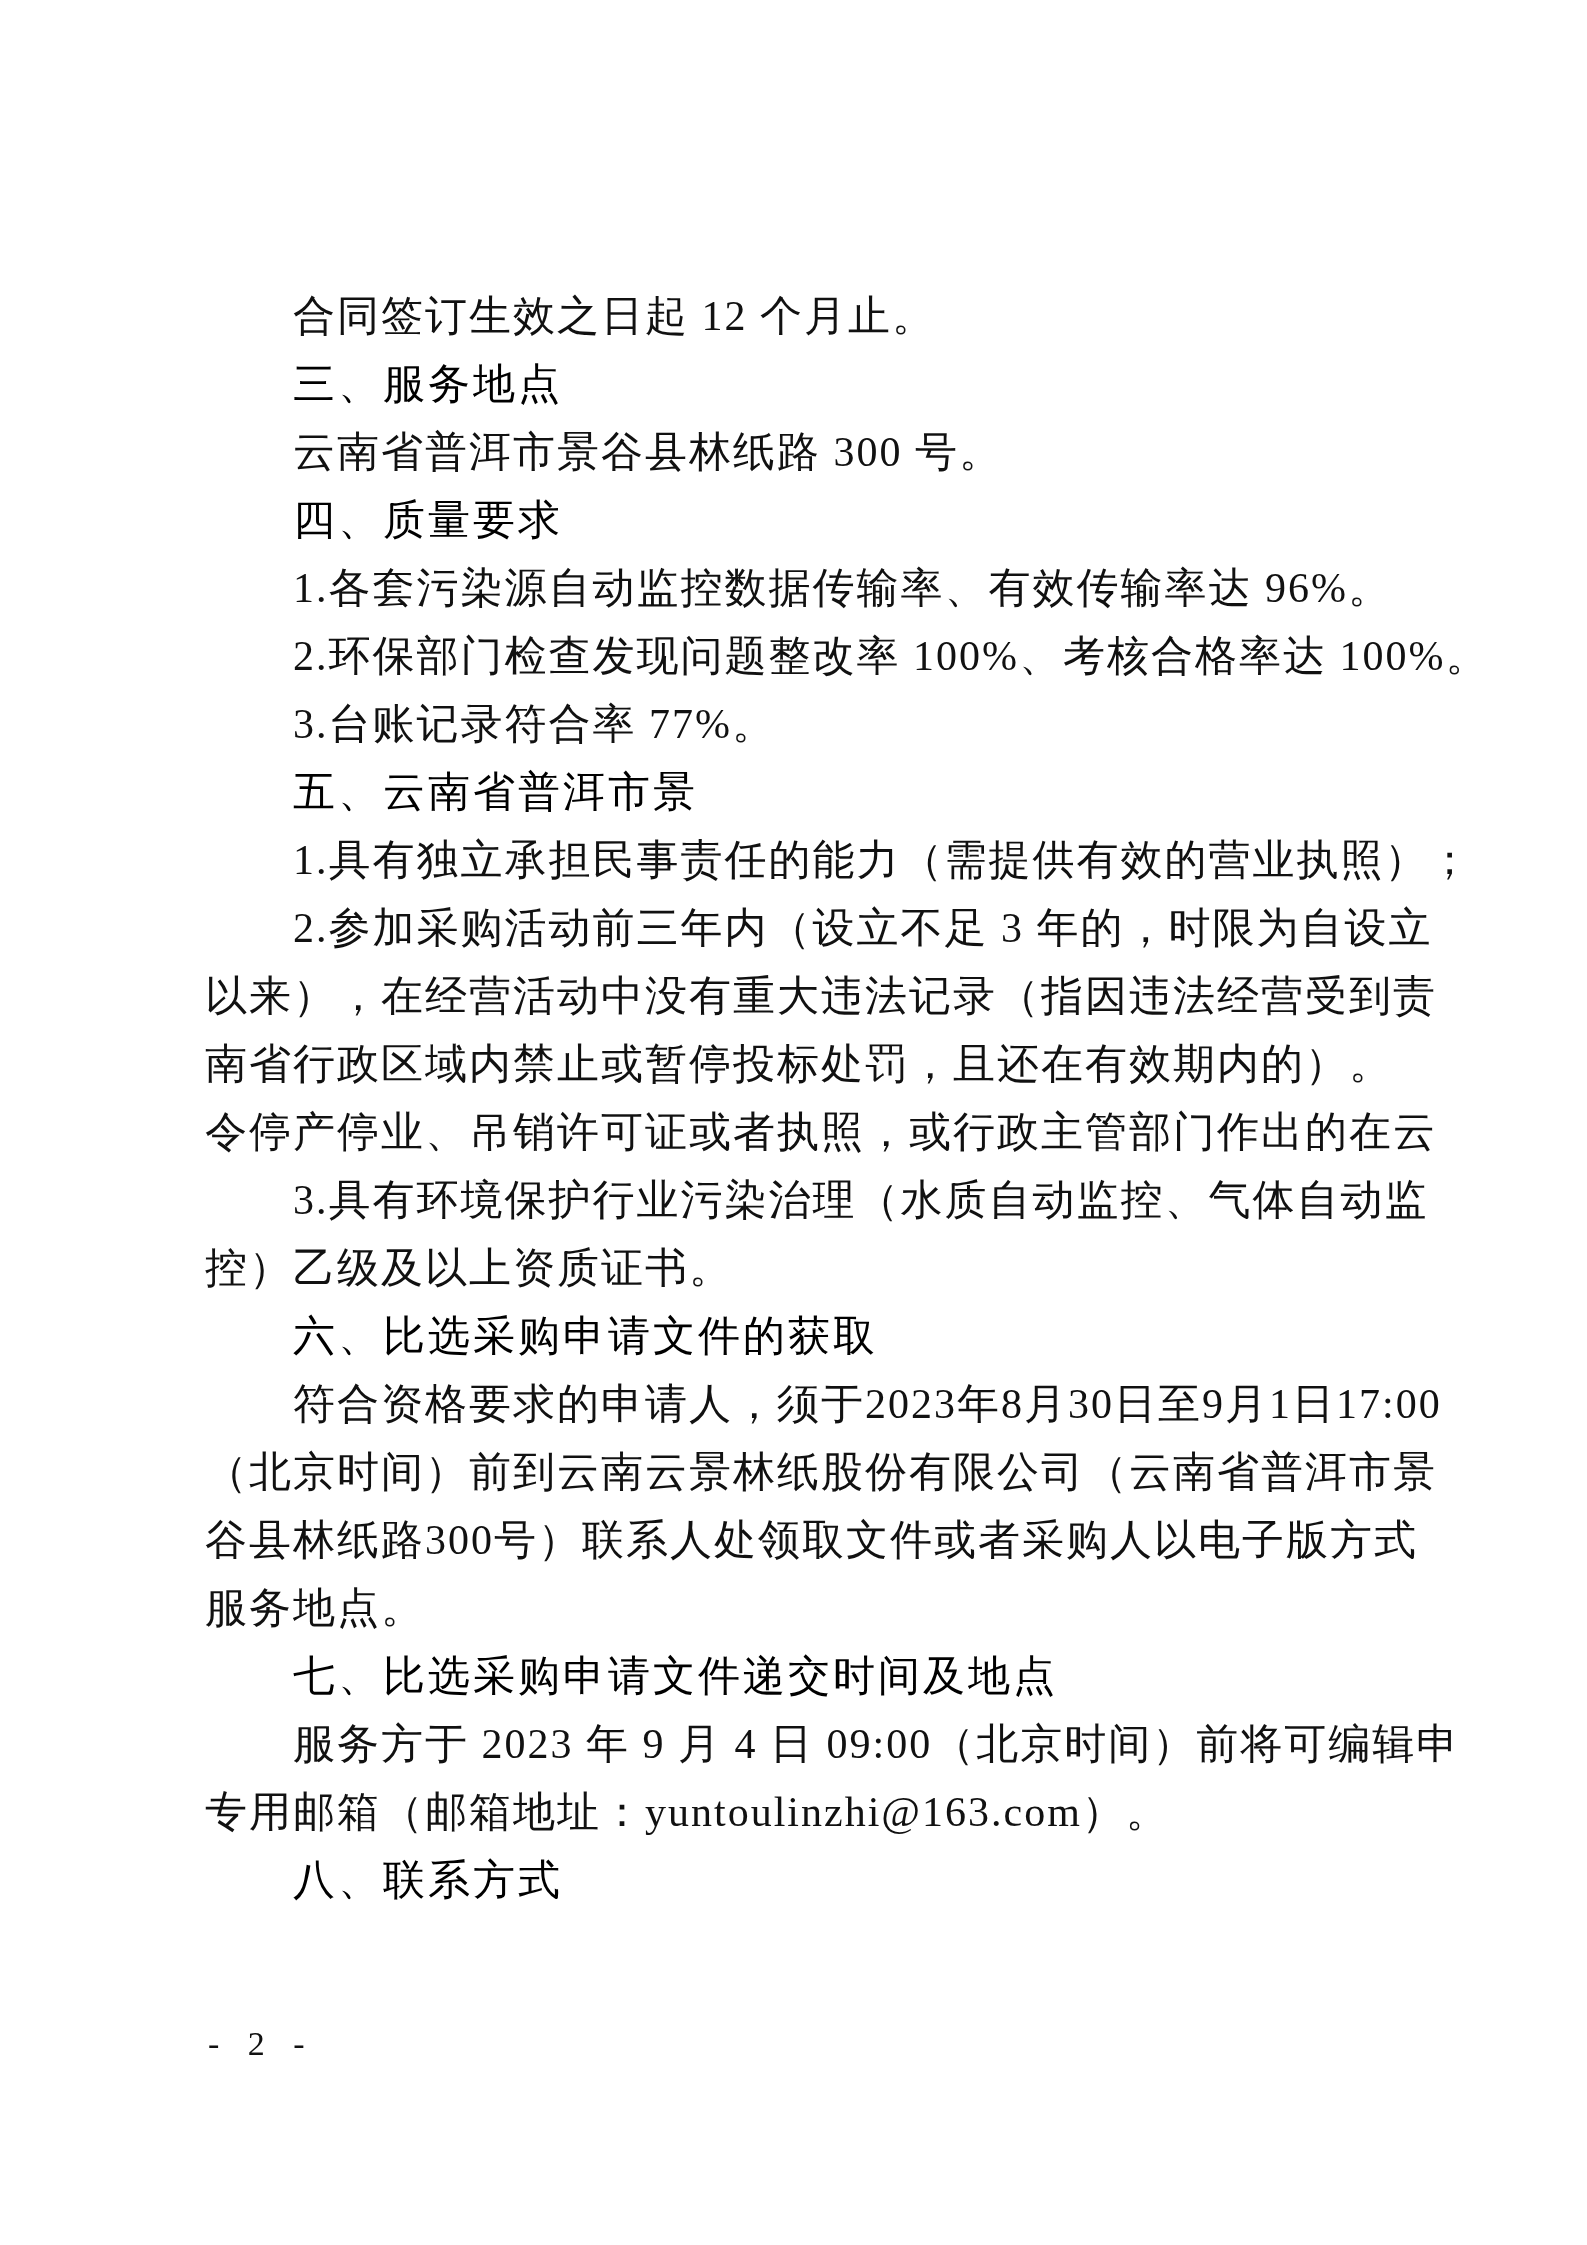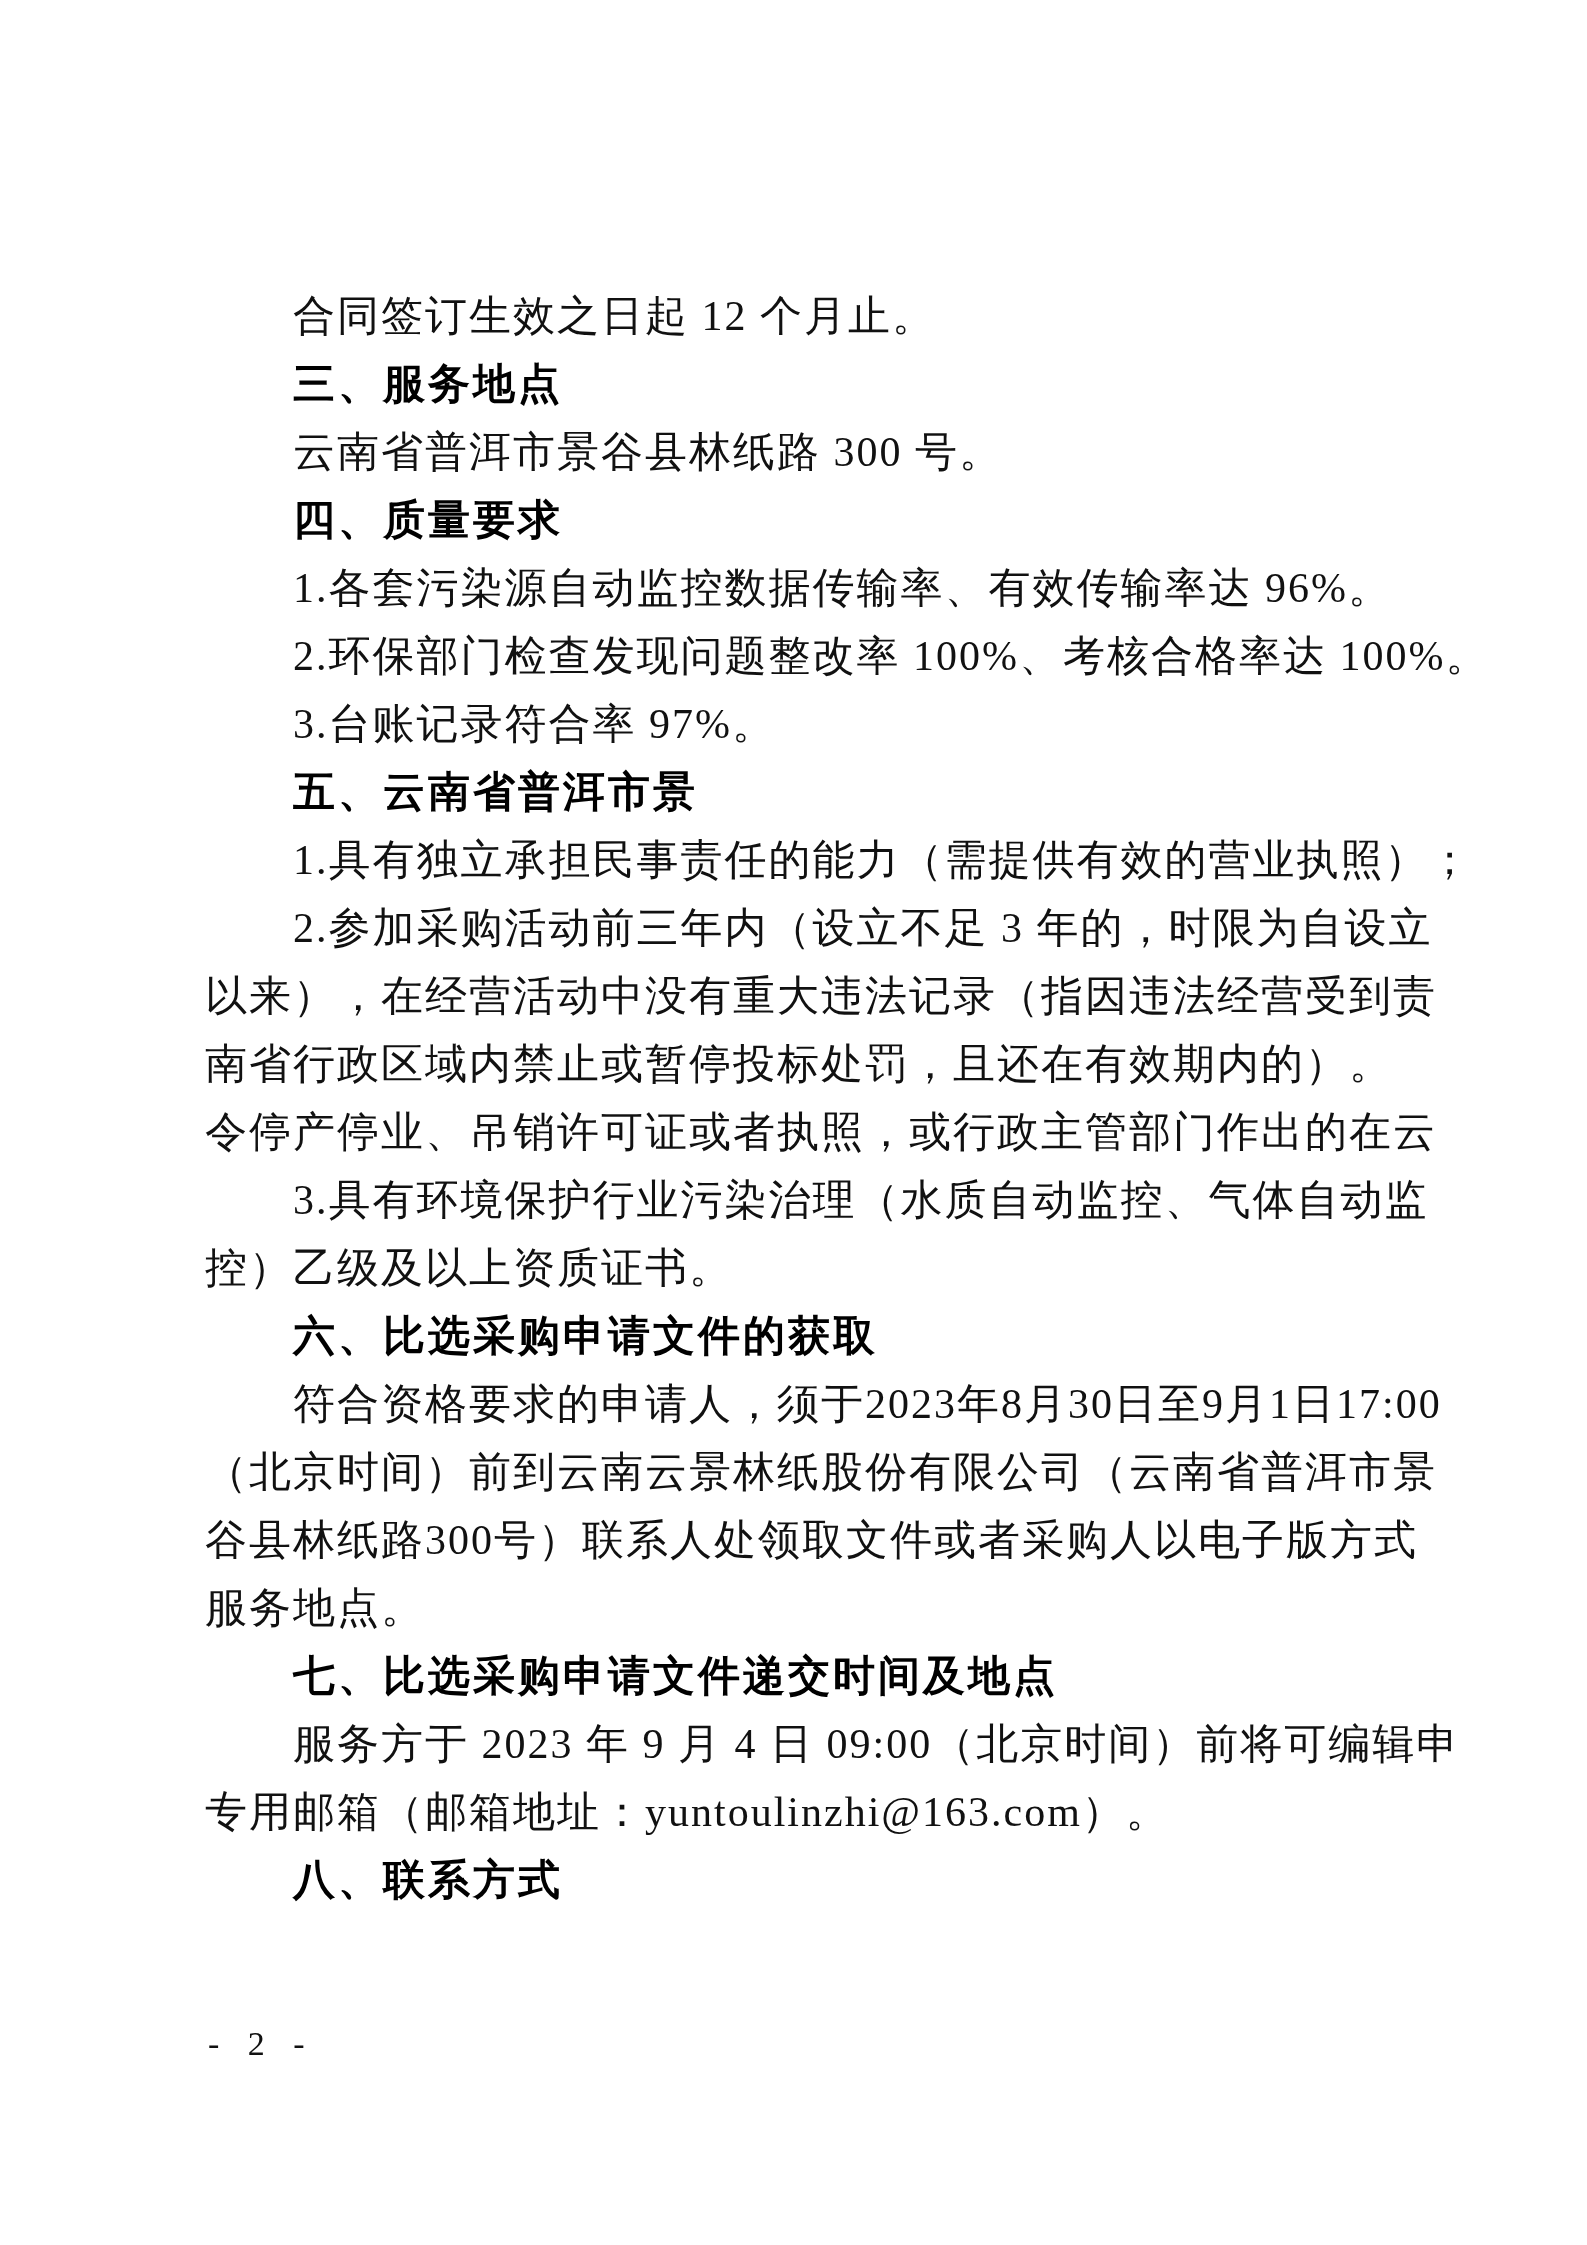--- a/index.html
+++ b/index.html
@@ -25,21 +25,21 @@
   .line {
     font-size: 42px;
     line-height: 68px;
     height: 68px;
     letter-spacing: 2px;
     white-space: nowrap;
     color: #111111;
   }
   .line.heading {
     font-family: "Liberation Sans", "DejaVu Sans", sans-serif;
-    font-weight: 700;
+    font-weight: 400;
     letter-spacing: 3px;
     color: #000000;
   }
   .line.indent {
     text-indent: 88px;
   }
   .footer-pagenum {
     position: absolute;
     left: 208px;
     top: 2022px;
@@ -54,21 +54,21 @@
 <body>
 
 <div class="page">
   <div class="content" id="content">
       <div class="line indent">合同签订生效之日起 12 个月止。</div>
       <div class="line heading indent">三、服务地点</div>
       <div class="line indent">云南省普洱市景谷县林纸路 300 号。</div>
       <div class="line heading indent">四、质量要求</div>
       <div class="line indent">1.各套污染源自动监控数据传输率、有效传输率达 96%。</div>
       <div class="line indent">2.环保部门检查发现问题整改率 100%、考核合格率达 100%。</div>
-      <div class="line indent">3.台账记录符合率 97%。</div>
+      <div class="line indent">3.台账记录符合率 77%。</div>
       <div class="line heading indent">五、云南省普洱市景</div>
       <div class="line indent">1.具有独立承担民事责任的能力（需提供有效的营业执照）；</div>
       <div class="line indent">2.参加采购活动前三年内（设立不足 3 年的，时限为自设立</div>
       <div class="line">以来），在经营活动中没有重大违法记录（指因违法经营受到责</div>
       <div class="line">南省行政区域内禁止或暂停投标处罚，且还在有效期内的）。</div>
       <div class="line">令停产停业、吊销许可证或者执照，或行政主管部门作出的在云</div>
       <div class="line indent">3.具有环境保护行业污染治理（水质自动监控、气体自动监</div>
       <div class="line">控）乙级及以上资质证书。</div>
       <div class="line heading indent">六、比选采购申请文件的获取</div>
       <div class="line indent">符合资格要求的申请人，须于2023年8月30日至9月1日17:00</div>

